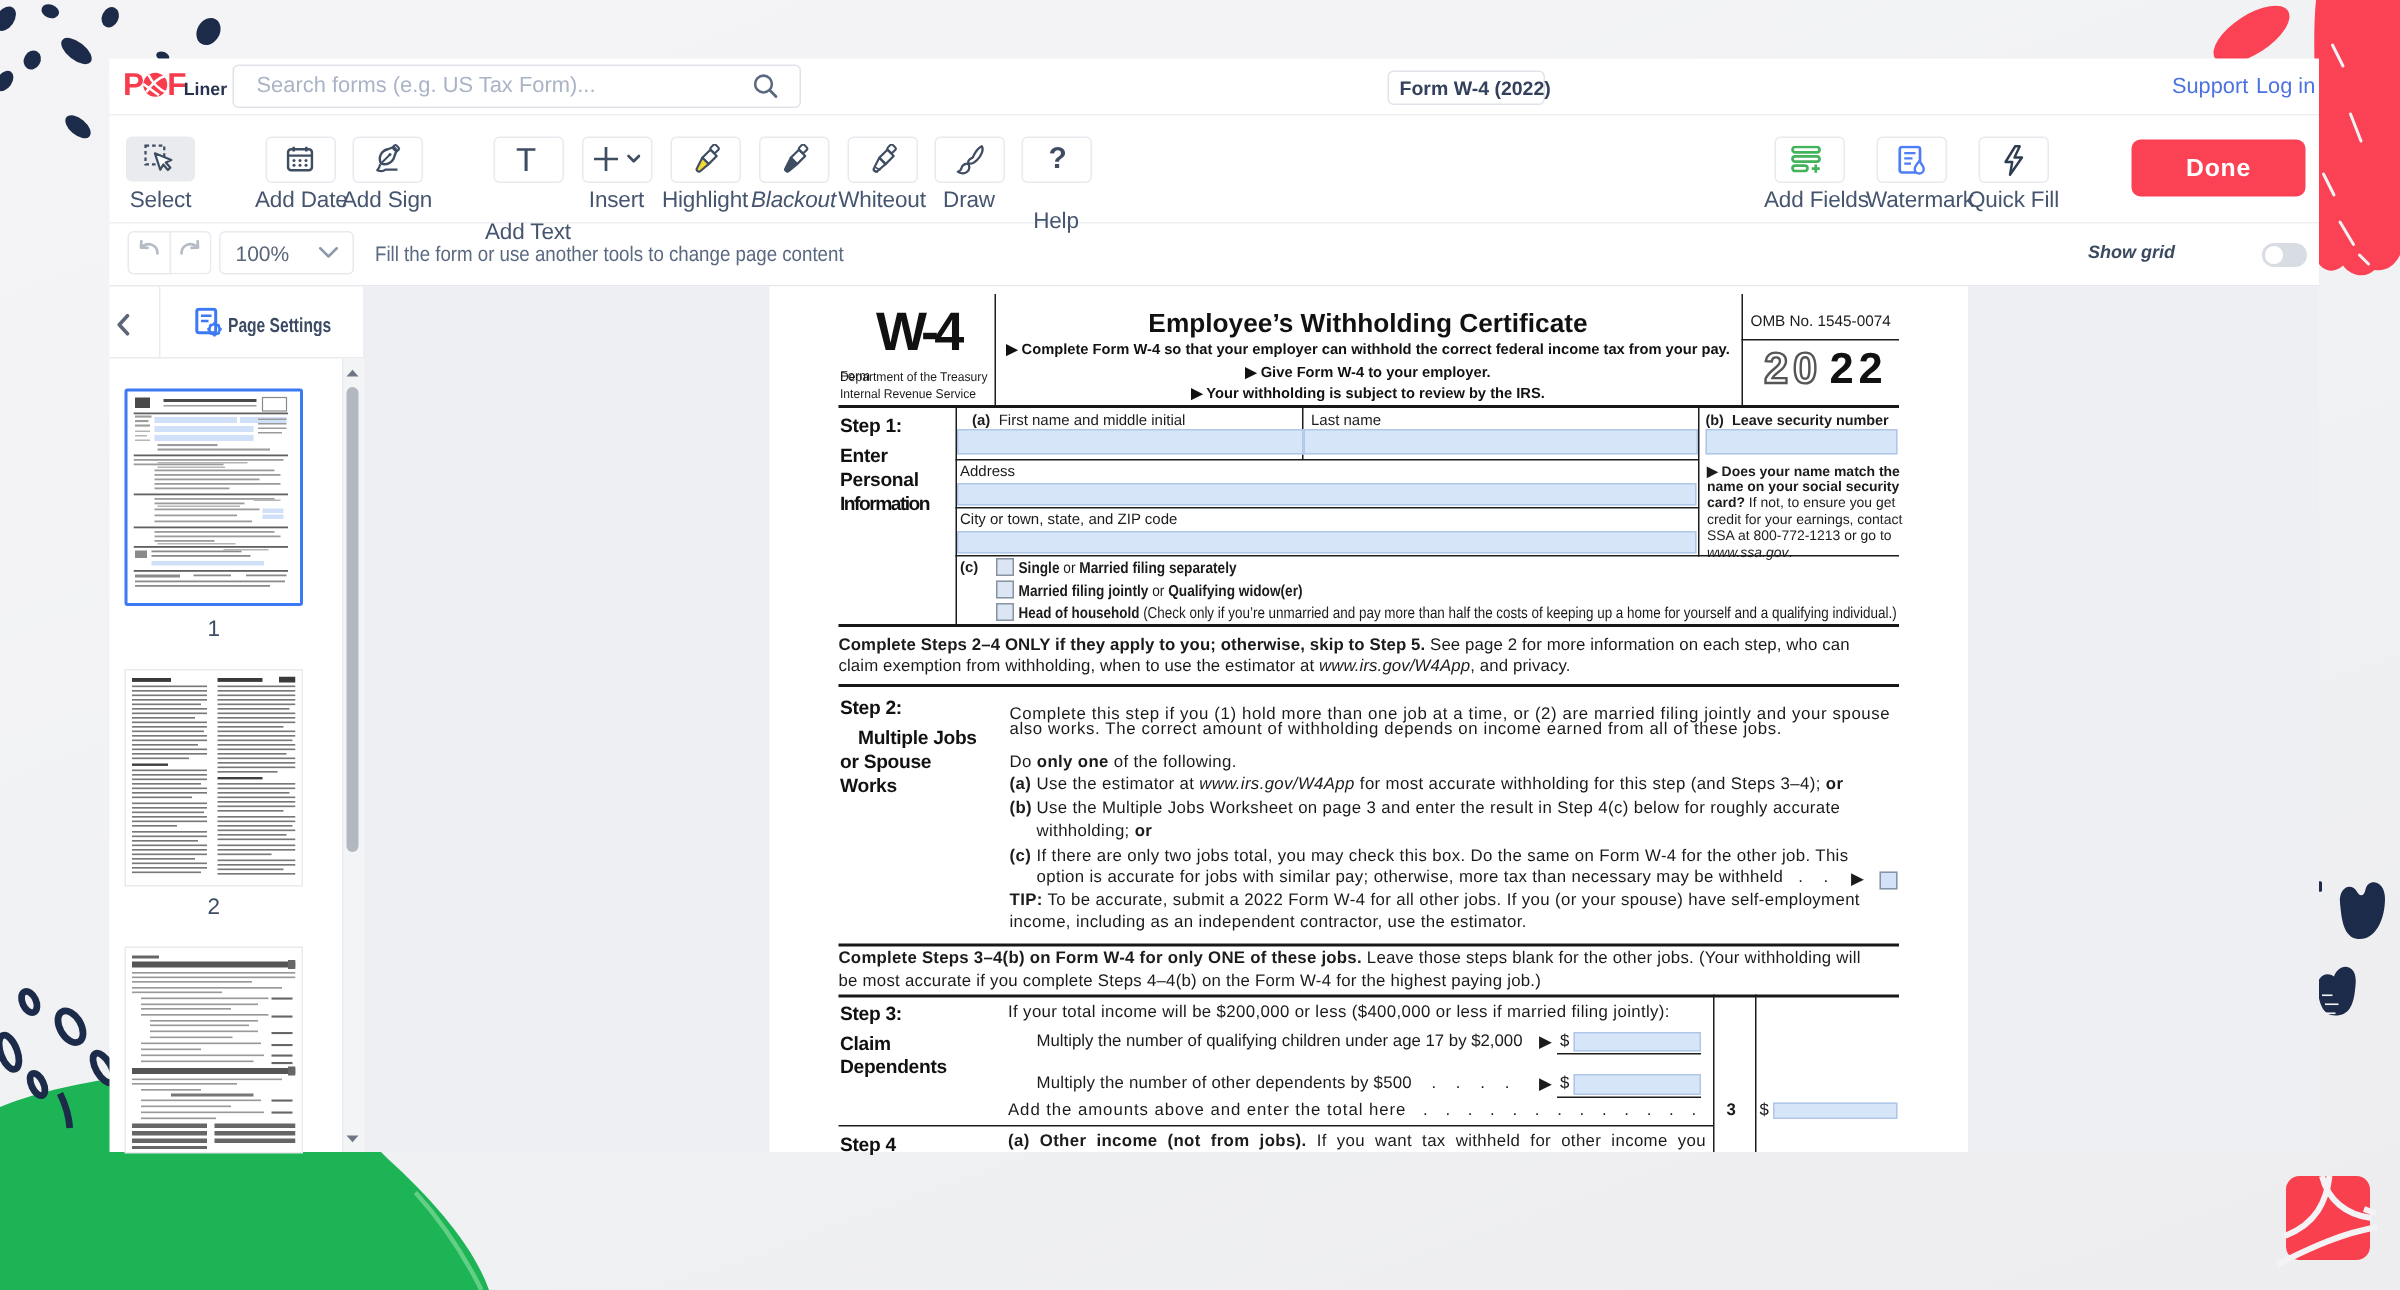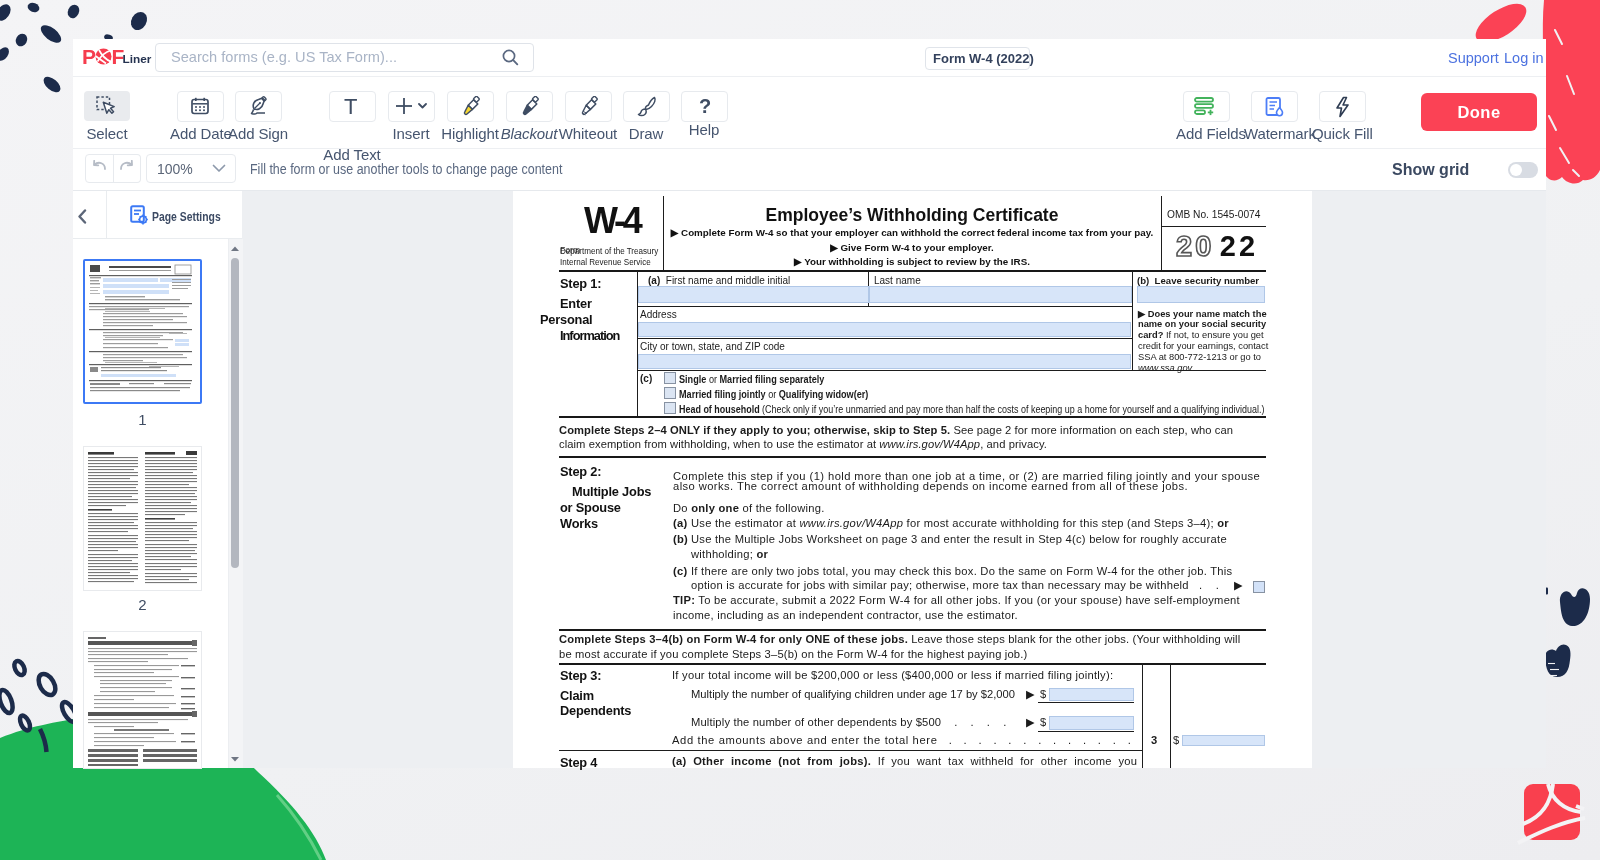--- a/index.html
+++ b/index.html
@@ -121,21 +121,21 @@
     <div class="lbl" style="left:381px;top:125px;width:60px;">Insert</div>
 <div class="tbtn" style="left:447px;top:91px;"></div>
     <div class="lbl" style="left:440px;top:125px;width:60px;">Highlight</div>
 <div class="tbtn" style="left:506px;top:91px;"></div>
     <div class="lbl" style="left:499px;top:125px;width:60px;font-style:italic;">Blackout</div>
 <div class="tbtn" style="left:565px;top:91px;"></div>
     <div class="lbl" style="left:558px;top:125px;width:60px;">Whiteout</div>
 <div class="tbtn" style="left:623px;top:91px;"></div>
     <div class="lbl" style="left:616px;top:125px;width:60px;">Draw</div>
 <div class="tbtn" style="left:681px;top:91px;"></div>
-    <div class="lbl" style="left:674px;top:121px;width:60px;">Help</div>
+    <div class="lbl" style="left:674px;top:139px;width:60px;">Help</div>
 <div class="tbtn" style="left:1183px;top:91px;"></div>
     <div class="lbl" style="left:1176px;top:125px;width:60px;">Add Fields</div>
 <div class="tbtn" style="left:1251px;top:91px;"></div>
     <div class="lbl" style="left:1244px;top:125px;width:62px;">Watermark</div>
 <div class="tbtn" style="left:1319px;top:91px;"></div>
     <div class="lbl" style="left:1312px;top:125px;width:60px;">Quick Fill</div>
 <div class="ab" style="left:1421px;top:93px;width:116px;height:38px;background:#fb4255;border-radius:6px;"></div>
 <div class="ab" style="left:1421px;top:103px;width:116px;text-align:center;font-size:16.5px;font-weight:bold;color:#fff;letter-spacing:0.5px;">Done</div>
 
 <svg class="ab" style="left:96px;top:96px;" width="22" height="22" viewBox="0 0 22 22">
@@ -226,21 +226,21 @@
 <svg class="ab" style="left:212px;top:164px;" width="14" height="9" viewBox="0 0 14 9">
   <path d="M1.5,1.5 L7,7 L12.5,1.5" fill="none" stroke="#8d99ab" stroke-width="1.7" stroke-linecap="round" stroke-linejoin="round"></path>
 </svg>
 
 <div class="ab" style="left:73px;top:190px;width:1473px;height:1px;background:#e6e9ed;"></div>
 <div class="ab" style="left:85px;top:154px;width:27px;height:27px;border:1px solid #e7eaee;border-radius:4px 0 0 4px;"></div>
 <div class="ab" style="left:113px;top:154px;width:27px;height:27px;border:1px solid #e7eaee;border-left:none;border-radius:0 4px 4px 0;"></div>
 <div class="ab" style="left:146px;top:154px;width:88px;height:27px;border:1px solid #e7eaee;border-radius:4px;"></div>
 <div class="ab" style="left:157px;top:161px;font-size:14px;color:#5b6678;">100%</div>
 <div class="ab" style="left:250px;top:160.5px;font-size:14px;color:#5a6880;transform:scaleX(0.89);transform-origin:0 0;">Fill the form or use another tools to change page content</div>
-<div class="ab" style="left:1392px;top:161px;font-size:16px;font-weight:bold;color:#3b4961;">Show grid</div>
+<div class="ab" style="left:1392px;top:161px;font-size:12px;font-weight:bold;color:#3b4961;font-style:italic;">Show grid</div>
 <div class="ab" style="left:1507.5px;top:162px;width:30.5px;height:16px;background:#d8dce3;border-radius:8.5px;"></div>
 <div class="ab" style="left:1510px;top:164.2px;width:11.8px;height:11.8px;background:#fff;border-radius:50%;"></div>
 
 <div class="ab" style="left:242px;top:191px;width:1304px;height:577px;background:#edeff2;"></div>
 <div class="ab" style="left:106px;top:191px;width:1px;height:47px;background:#e9ecef;"></div>
 <div class="ab" style="left:73px;top:238px;width:169px;height:1px;background:#e9ecef;"></div>
 <svg class="ab" style="left:77px;top:209px;" width="10" height="15" viewBox="0 0 10 15">
       <path d="M8,1.5 L2.5,7.5 L8,13.5" stroke="#5c6678" stroke-width="2.4" fill="none" stroke-linecap="round" stroke-linejoin="round"></path>
     </svg>
 <svg class="ab" style="left:130px;top:205px;" width="20" height="21" viewBox="0 0 20 21">
@@ -511,21 +511,21 @@
 <div class="f" style="left:560px;top:246px;font-size:8.5px;letter-spacing:0;transform:scaleX(0.95);transform-origin:0 0;">Department of the Treasury</div>
 <div class="f" style="left:560px;top:256.5px;font-size:8.5px;letter-spacing:0;transform:scaleX(0.95);transform-origin:0 0;">Internal Revenue Service</div>
 <div class="nvl" style="left:1161px;top:196px;height:75px;"></div>
 <div class="f10" style="left:1167px;top:209px;font-size:10.2px;">OMB No. 1545-0074</div>
 <div class="nhl" style="left:1161px;top:226px;width:105px;"></div>
 <div class="ab" style="left:1176px;top:230px;font-size:29px;font-weight:bold;letter-spacing:3.2px;white-space:nowrap;"><span style="color:transparent;-webkit-text-stroke:1.6px #555;">20</span><span style="color:#111;margin-left:5px;">22</span></div>
 <div class="nhl2" style="left:559px;top:270px;width:707px;"></div>
 
 <div class="sb" style="left:560px;top:276px;">Step 1:</div>
 <div class="sb" style="left:560px;top:296px;">Enter</div>
-<div class="sb" style="left:540px;top:312px;">Personal</div>
+<div class="sb" style="left:560px;top:312px;">Personal</div>
 <div class="sb" style="left:560px;top:328px;letter-spacing:-1px;">Information</div>
 <div class="nvl" style="left:637px;top:271px;height:146px;"></div>
 <div class="nvl" style="left:1132px;top:271px;height:100px;"></div>
 <div class="nvl" style="left:868px;top:271px;height:35px;"></div>
 <div class="f10" style="left:648px;top:274.5px;"><b>(a)</b>&nbsp;&nbsp;First name and middle initial</div>
 <div class="f10" style="left:874px;top:274.5px;">Last name</div>
 <div class="f10" style="left:1137px;top:274.5px;font-size:9.6px;"><b>(b)</b>&nbsp;&nbsp;<b>Leave security number</b></div>
 <div class="inp" style="left:637.5px;top:286px;width:231px;height:16.8px;"></div>
 <div class="inp" style="left:869px;top:286px;width:263px;height:16.8px;"></div>
 <div class="inp" style="left:1136.5px;top:286px;width:128.5px;height:16.8px;"></div>
@@ -565,21 +565,21 @@
 <div class="f" style="left:673px;top:564.5px;"><b>(c)</b></div>
 <div class="f" style="left:691px;top:564.5px;">If there are only two jobs total, you may check this box. Do the same on Form W-4 for the other job. This</div>
 <div class="f" style="left:691px;top:579px;">option is accurate for jobs with similar pay; otherwise, more tax than necessary may be withheld&nbsp;&nbsp;&nbsp;.&nbsp;&nbsp;&nbsp;&nbsp;.</div>
 <div class="f" style="left:1234px;top:579px;">▶</div>
 <div class="ab" style="left:1252.5px;top:581px;width:10px;height:10px;background:#d3e2f8;border:1px solid #8792a2;"></div>
 <div class="f" style="left:673px;top:594px;"><b>TIP:</b> To be accurate, submit a 2022 Form W-4 for all other jobs. If you (or your spouse) have self-employment</div>
 <div class="f" style="left:673px;top:609px;">income, including as an independent contractor, use the estimator.</div>
 <div class="nhl2" style="left:559px;top:628.5px;width:707px;"></div>
 
 <div class="f" style="left:559px;top:632.5px;letter-spacing:0.17px;"><b>Complete Steps 3–4(b) on Form W-4 for only ONE of these jobs.</b> Leave those steps blank for the other jobs. (Your withholding will</div>
-<div class="f" style="left:559px;top:647.5px;letter-spacing:0.17px;">be most accurate if you complete Steps 3–5(b) on the Form W-4 for the highest paying job.)</div>
+<div class="f" style="left:559px;top:647.5px;letter-spacing:0.17px;">be most accurate if you complete Steps 4–4(b) on the Form W-4 for the highest paying job.)</div>
 <div class="nhl2" style="left:559px;top:662.5px;width:707px;"></div>
 
 <div class="sb" style="left:560px;top:668px;">Step 3:</div>
 <div class="sb" style="left:560px;top:687.5px;">Claim</div>
 <div class="sb" style="left:560px;top:703px;">Dependents</div>
 <div class="nvl" style="left:1142px;top:663px;height:105px;"></div>
 <div class="nvl" style="left:1170px;top:663px;height:105px;"></div>
 <div class="f" style="left:672px;top:668.5px;">If your total income will be $200,000 or less ($400,000 or less if married filing jointly):</div>
 <div class="f" style="left:691px;top:687.5px;letter-spacing:0px;">Multiply the number of qualifying children under age 17 by $2,000</div>
 <div class="f" style="left:1026px;top:687.5px;">▶</div>

